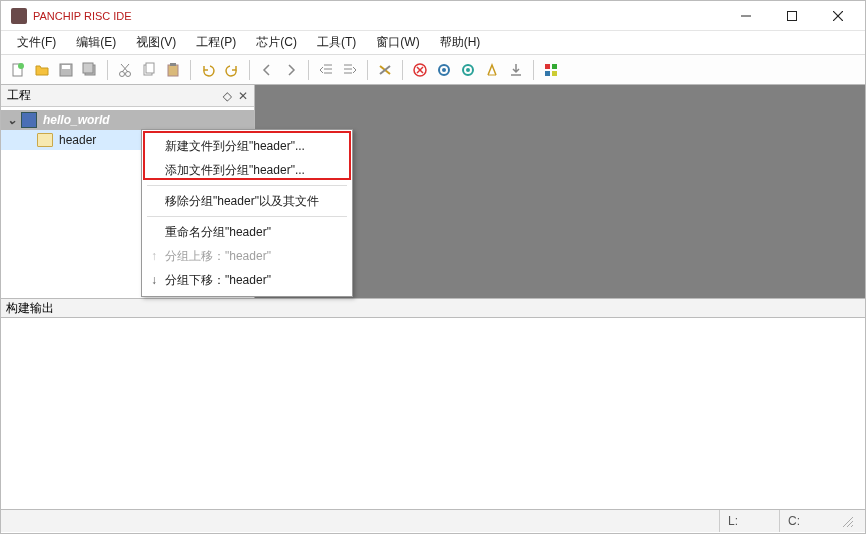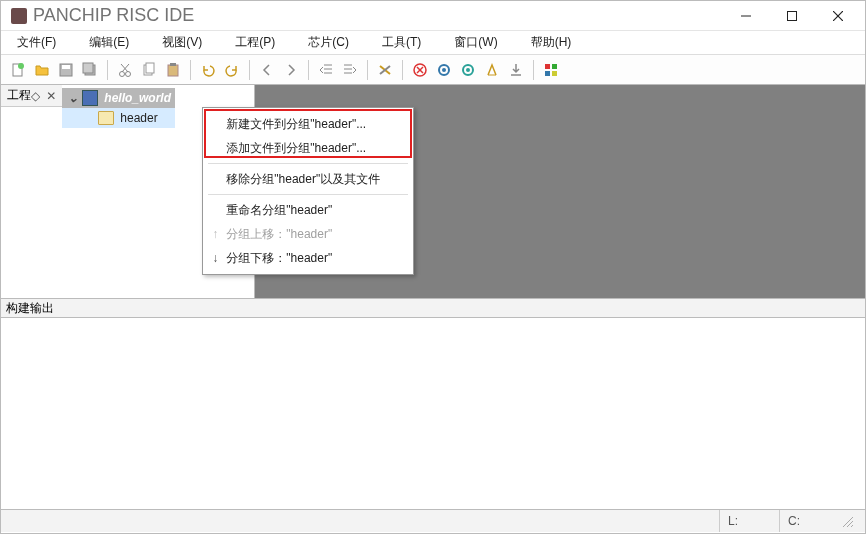--- a/index.html
+++ b/index.html
@@ -1,32 +1,32 @@
 <!DOCTYPE html>
 <html><head>
 <meta charset="utf-8">
 <style>
   * { box-sizing: border-box; margin: 0; padding: 0; font-family: "Microsoft YaHei", Arial, sans-serif; font-size: 12px; }
   body { width: 866px; height: 534px; background: #fff; overflow: hidden; border: 1px solid #bbb; }
 
   .titlebar { height: 30px; display: flex; align-items: center; padding: 0 4px; background: #fff; border-bottom: 1px solid #e5e5e5; }
   .app-icon { width: 16px; height: 16px; margin: 0 6px; background: #6a4a4a; border-radius: 2px; }
-  .title-text { flex: 1; font-size: 18px; color: #737373; }
+  .title-text { flex: 1; font-size: 11px; color: #b91c1c; }
   .win-controls { display: flex; }
   .win-btn { width: 46px; height: 28px; display: flex; align-items: center; justify-content: center; color: #333; }
 
-  .menubar { height: 24px; display: flex; align-items: center; padding: 2px 6px; gap: 13px; background: #fff; border-bottom: 1px solid #ddd; }
+  .menubar { height: 24px; display: flex; align-items: center; padding: 2px 6px; gap: 0; background: #fff; border-bottom: 1px solid #ddd; }
   .menu-item { padding: 2px 10px; color: #222; }
 
   .toolbar { height: 30px; display: flex; align-items: center; padding: 2px 6px; gap: 2px; border-bottom: 1px solid #bbb; background: #fdfdfd; }
   .tb-btn { width: 22px; height: 22px; display: flex; align-items: center; justify-content: center; border-radius: 2px; }
   .tb-sep { width: 1px; height: 20px; background: #ccc; margin: 0 4px; }
 
   .workarea { display: flex; height: 213px; }
-  .panel { width: 254px; border-right: 1px solid #bbb; background: #fff; display: flex; flex-direction: row; }
+  .panel { width: 254px; border-right: 1px solid #bbb; background: #fff; display: flex; flex-direction: column; }
   .panel-header { height: 22px; background: #f3f3f3; border-bottom: 1px solid #ccc; display: flex; align-items: center; padding: 0 6px; justify-content: space-between; }
   .panel-header .btns { display: flex; gap: 6px; color: #555; }
   .tree { padding: 3px 0; position: relative; }
   .tree-row { display: flex; align-items: center; height: 20px; padding: 0 4px; gap: 2px; }
   .chevron { width: 14px; text-align: center; color: #444; }
   .proj-icon { width: 16px; height: 16px; background: #4a6fb5; border: 1px solid #355; display:inline-block; }
   .folder-icon { width: 16px; height: 14px; display:inline-block; background: #f7e9b1; border: 1px solid #caa84a; border-radius: 1px; }
   .row-project { background: #b7b7b7; color: #fff; font-style: italic; font-weight: bold; }
   .row-project .label { padding-left: 4px; }
   .row-selected { background: #d6ebff; }

